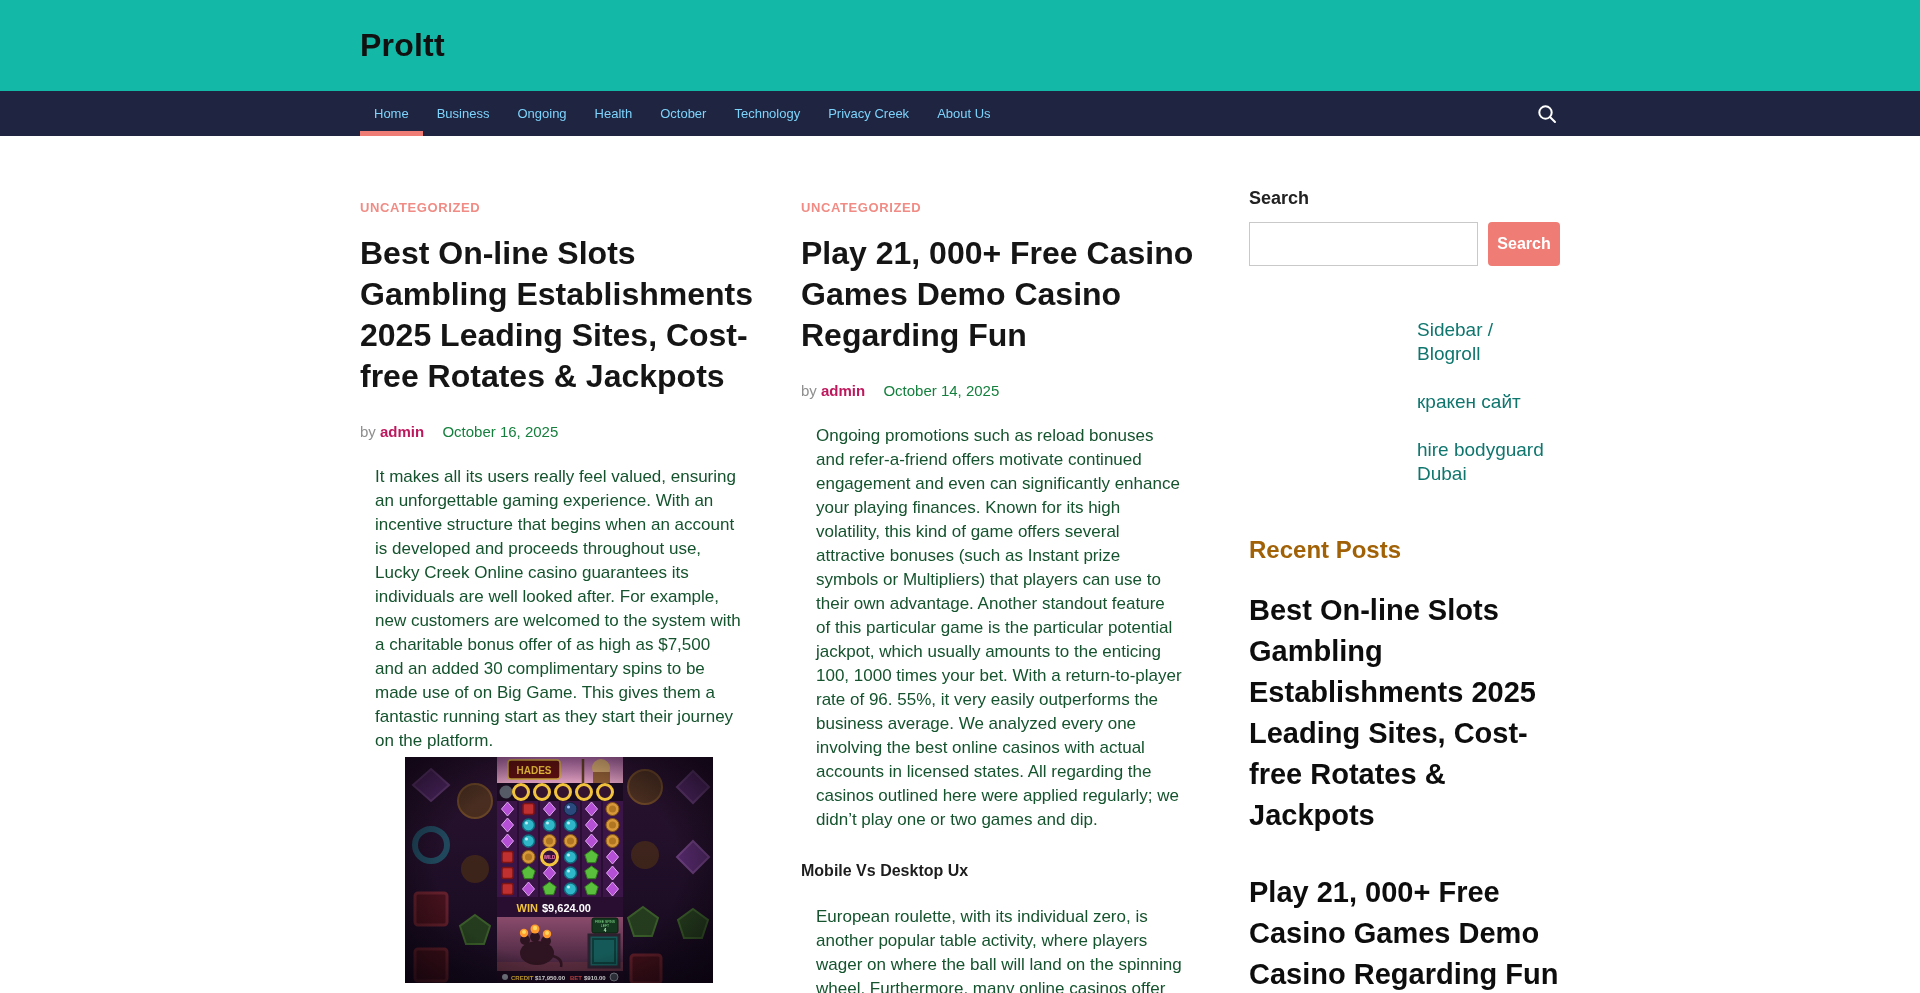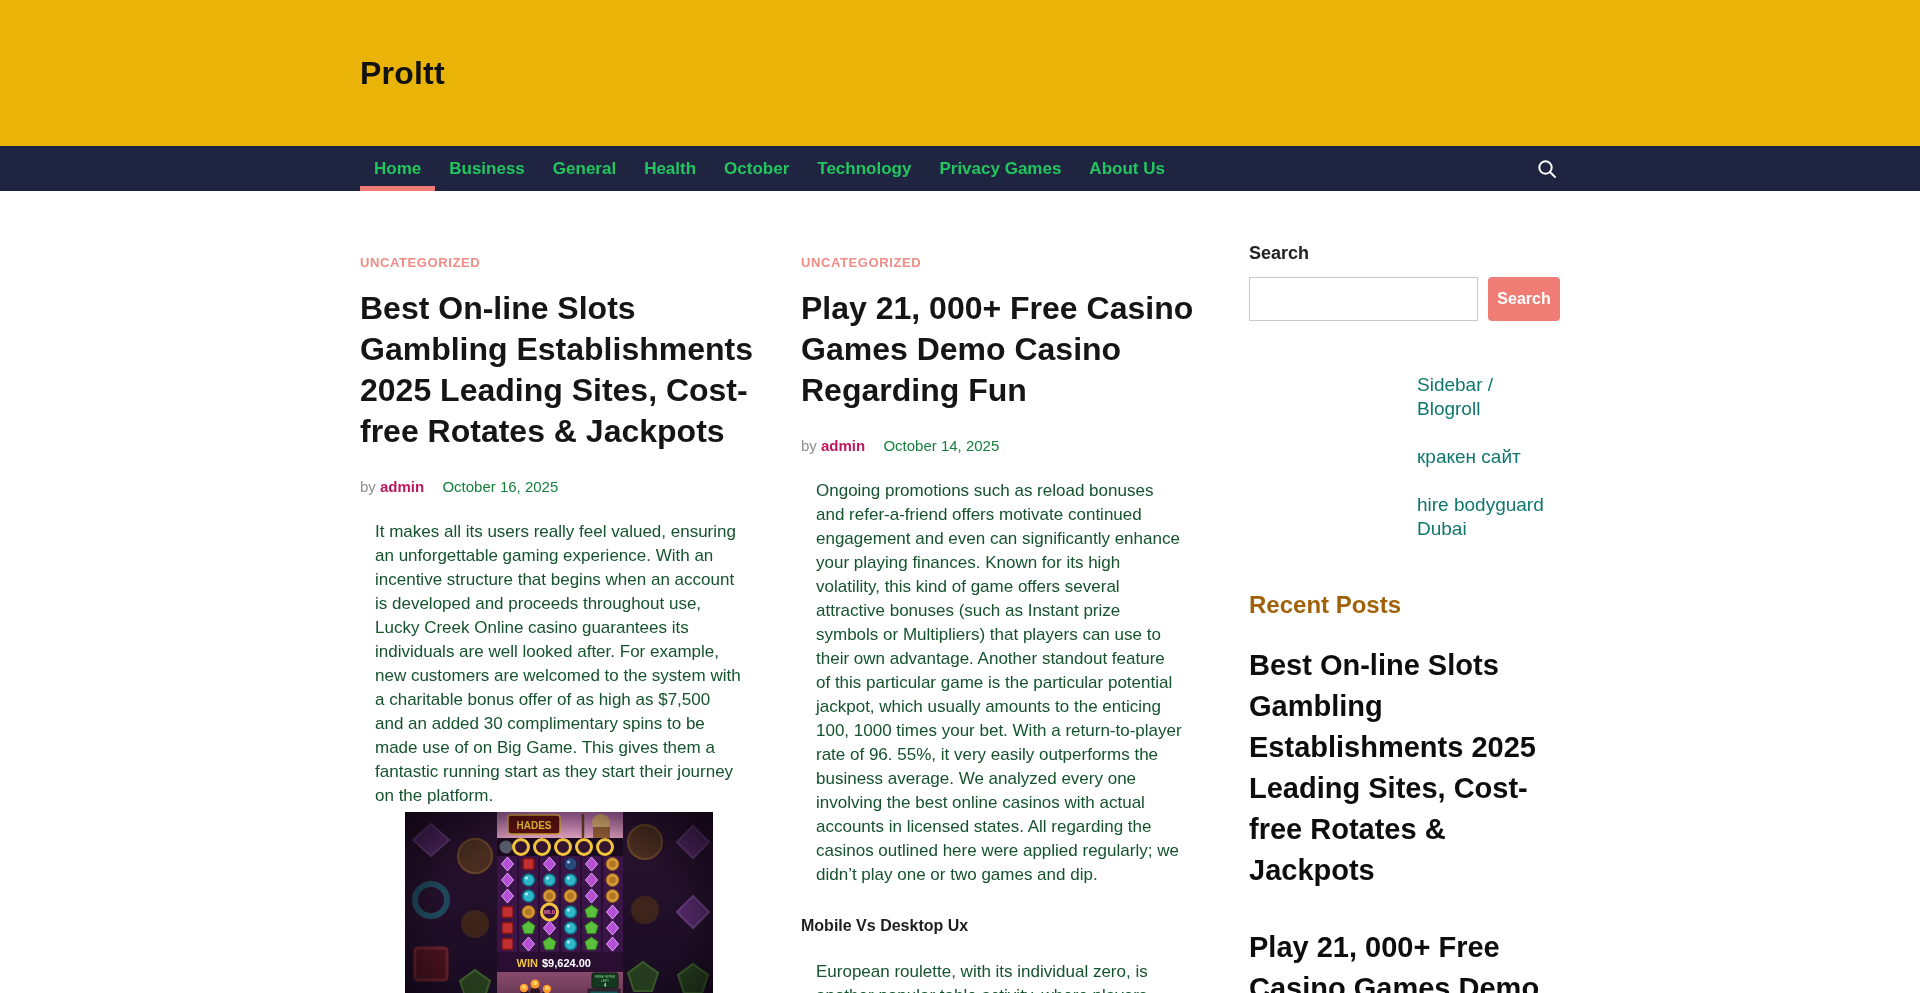--- a/index.html
+++ b/index.html
@@ -10,31 +10,31 @@
   *{box-sizing:border-box;}
   html,body{margin:0;padding:0;}
   body{
     width:1920px;height:993px;overflow:hidden;background:#fff;
     font-family:"Liberation Sans","DejaVu Sans",sans-serif;
     -webkit-font-smoothing:antialiased;
   }
   .container{width:1200px;margin:0 auto;}
 
   
-  .site-header{height:146px;background:#eab308;}
+  .site-header{height:91px;background:#14b8a6;}
   .site-header .container{height:100%;display:flex;align-items:center;}
   .site-title{font-size:32px;font-weight:bold;color:#111;margin:0;letter-spacing:.2px;cursor:pointer;}
 
   
   .navbar{background:var(--navbar);height:45px;}
   .navbar .container{display:flex;align-items:stretch;height:100%;}
   .nav-list{display:flex;list-style:none;margin:0;padding:0;}
   .nav-item{position:relative;}
   .nav-item a{
-    display:block;color:#22c55e;text-decoration:none;font-size:17px;font-weight:bold;
+    display:block;color:#7dd3fc;text-decoration:none;font-size:13px;font-weight:normal;
     line-height:45px;padding:0 14px;white-space:nowrap;
   }
   .nav-item.active::after{
     content:"";position:absolute;left:0;right:0;bottom:0;height:5px;background:var(--accent);
   }
   .nav-search{margin-left:auto;display:flex;align-items:center;cursor:pointer;padding-right:2px;}
 
   
   .content{display:grid;grid-template-columns:838px 311px;column-gap:51px;padding-top:62px;}
   .posts{display:grid;grid-template-columns:397px 397px;column-gap:44px;align-items:start;}
@@ -81,33 +81,33 @@
 <nav class="navbar">
   <div class="container">
     <ul class="nav-list">
       <li class="nav-item active">
           <a href="#">Home</a>
         </li>
       <li class="nav-item">
           <a href="#">Business</a>
         </li>
       <li class="nav-item">
-          <a href="#">General</a>
+          <a href="#">Ongoing</a>
         </li>
       <li class="nav-item">
           <a href="#">Health</a>
         </li>
       <li class="nav-item">
           <a href="#">October</a>
         </li>
       <li class="nav-item">
           <a href="#">Technology</a>
         </li>
       <li class="nav-item">
-          <a href="#">Privacy Games</a>
+          <a href="#">Privacy Creek</a>
         </li>
       <li class="nav-item">
           <a href="#">About Us</a>
         </li>
     </ul>
     <span class="nav-search">
       <svg width="22" height="22" viewBox="0 0 22 22" fill="none">
         <circle cx="9.5" cy="9.5" r="6.2" stroke="#ffffff" stroke-width="2"></circle>
         <line x1="14.2" y1="14.2" x2="19" y2="19" stroke="#ffffff" stroke-width="2" stroke-linecap="round"></line>
       </svg>

